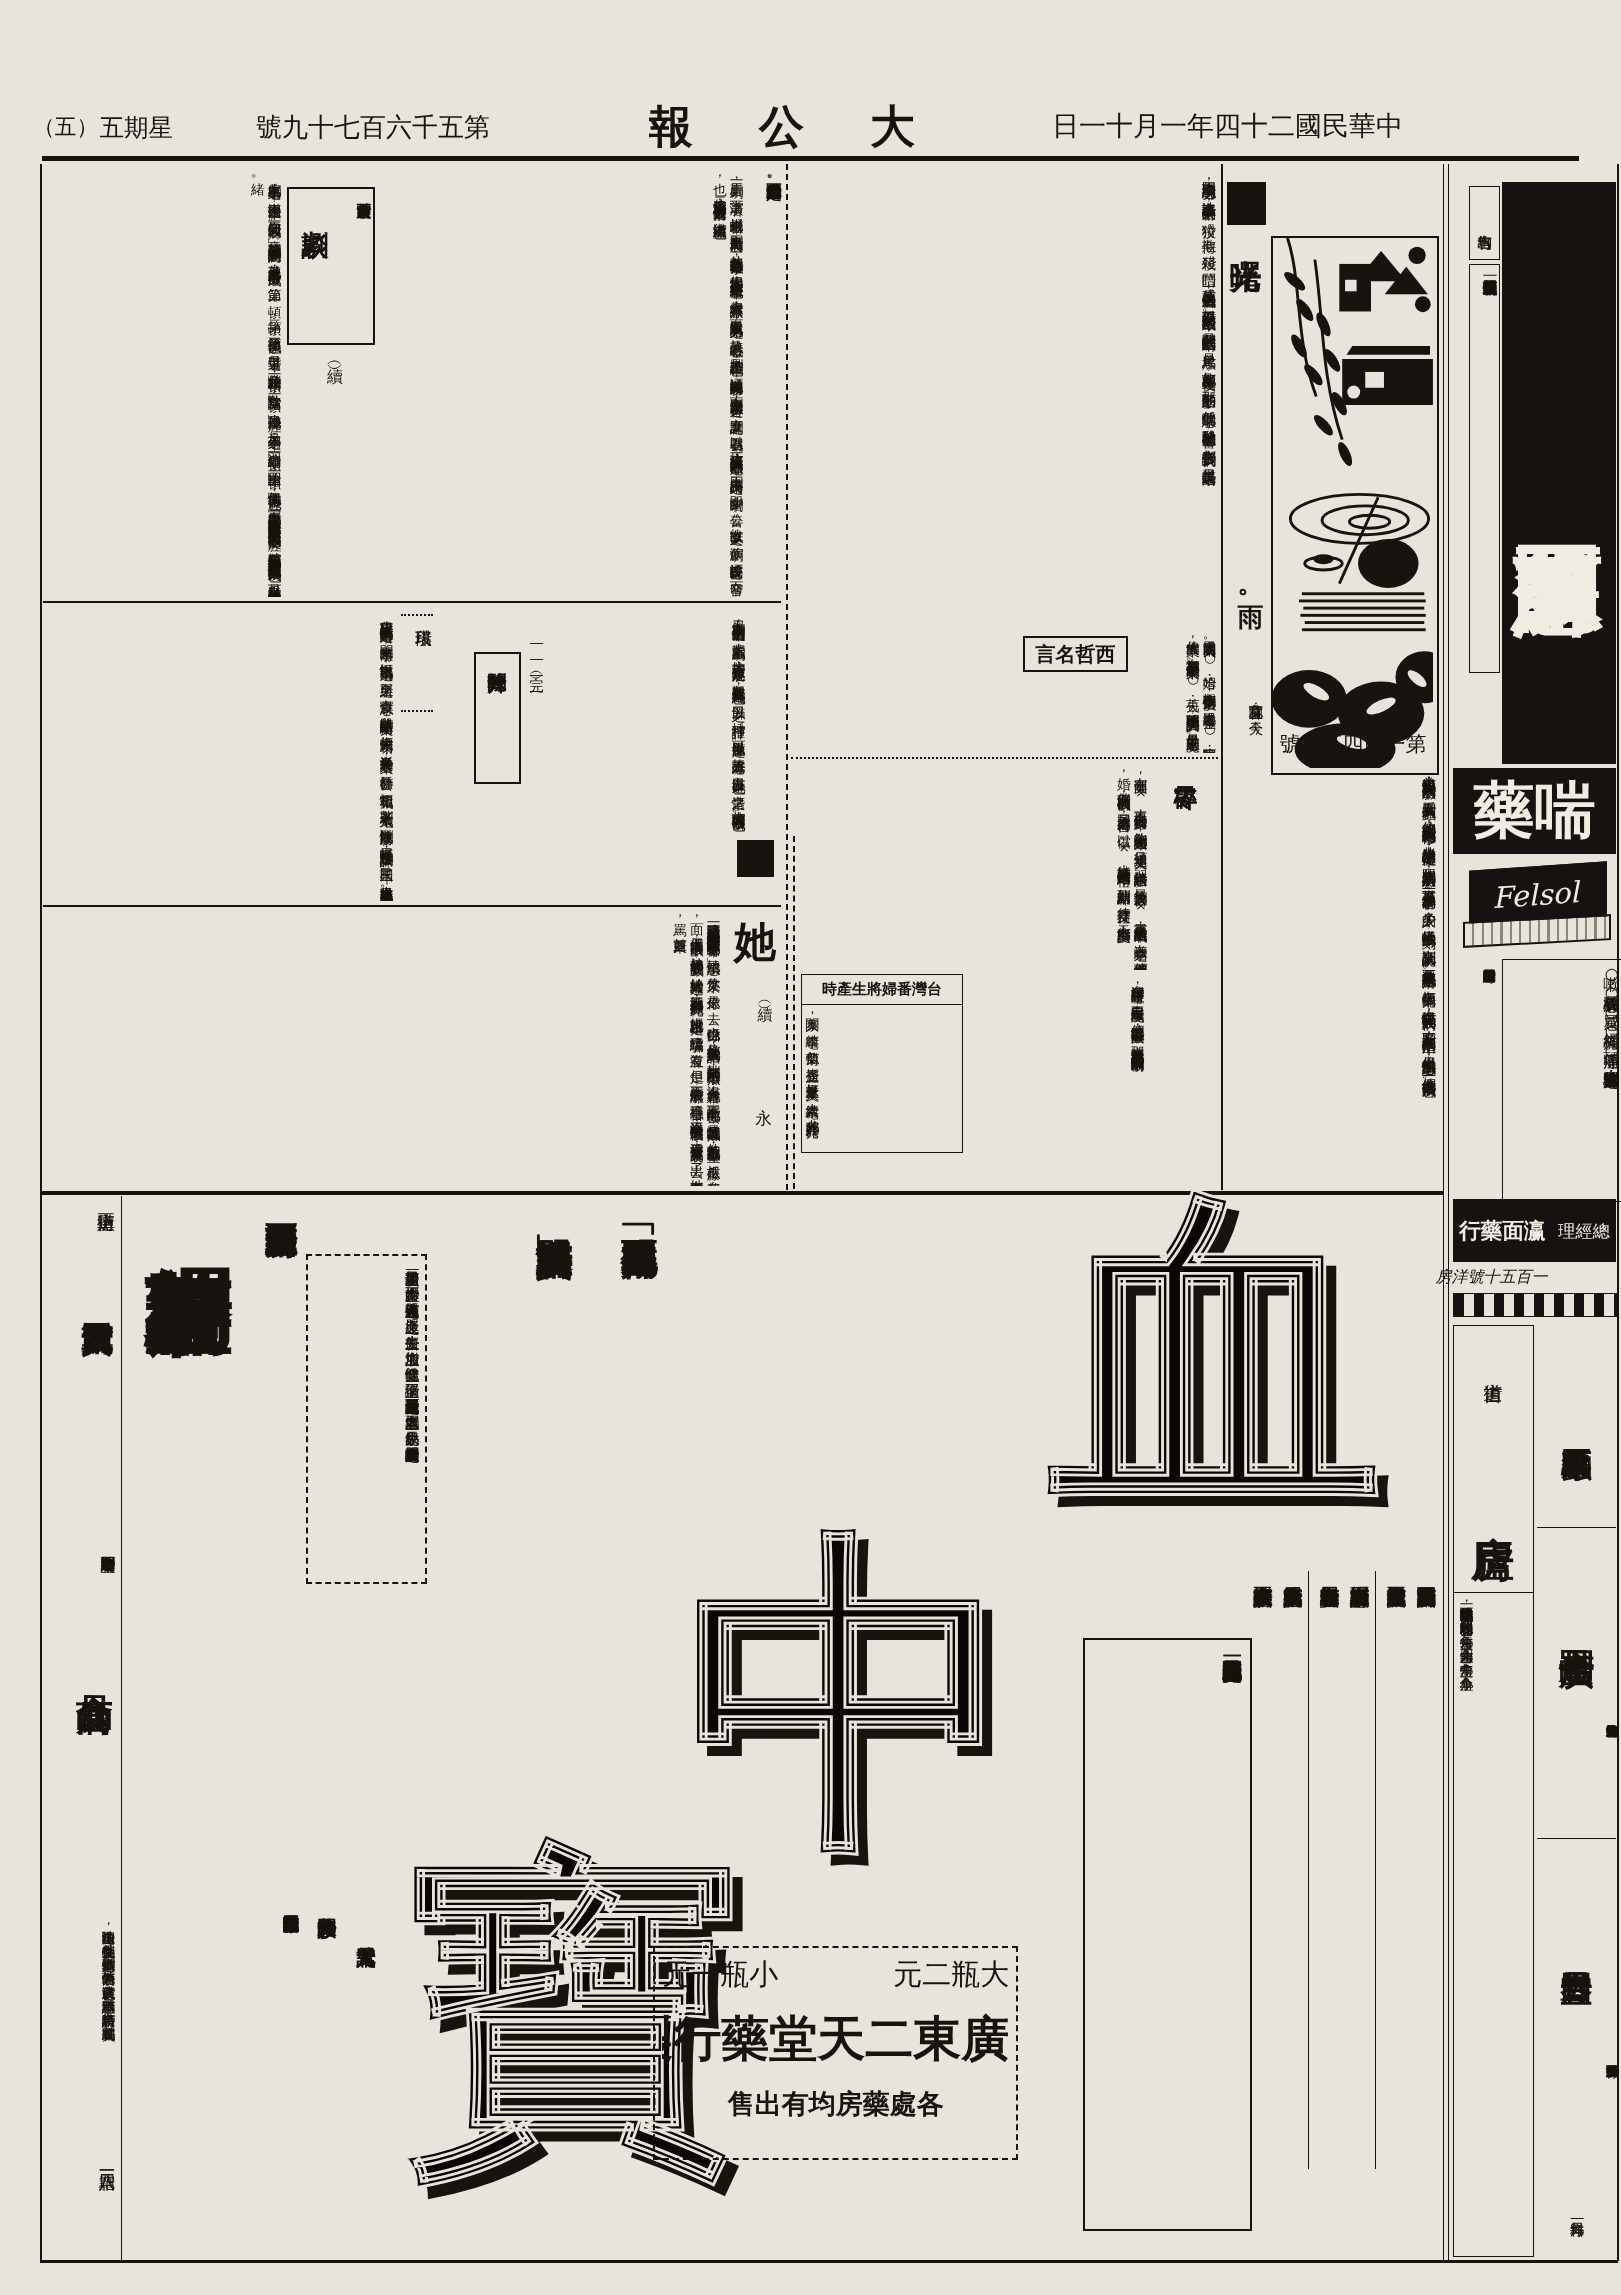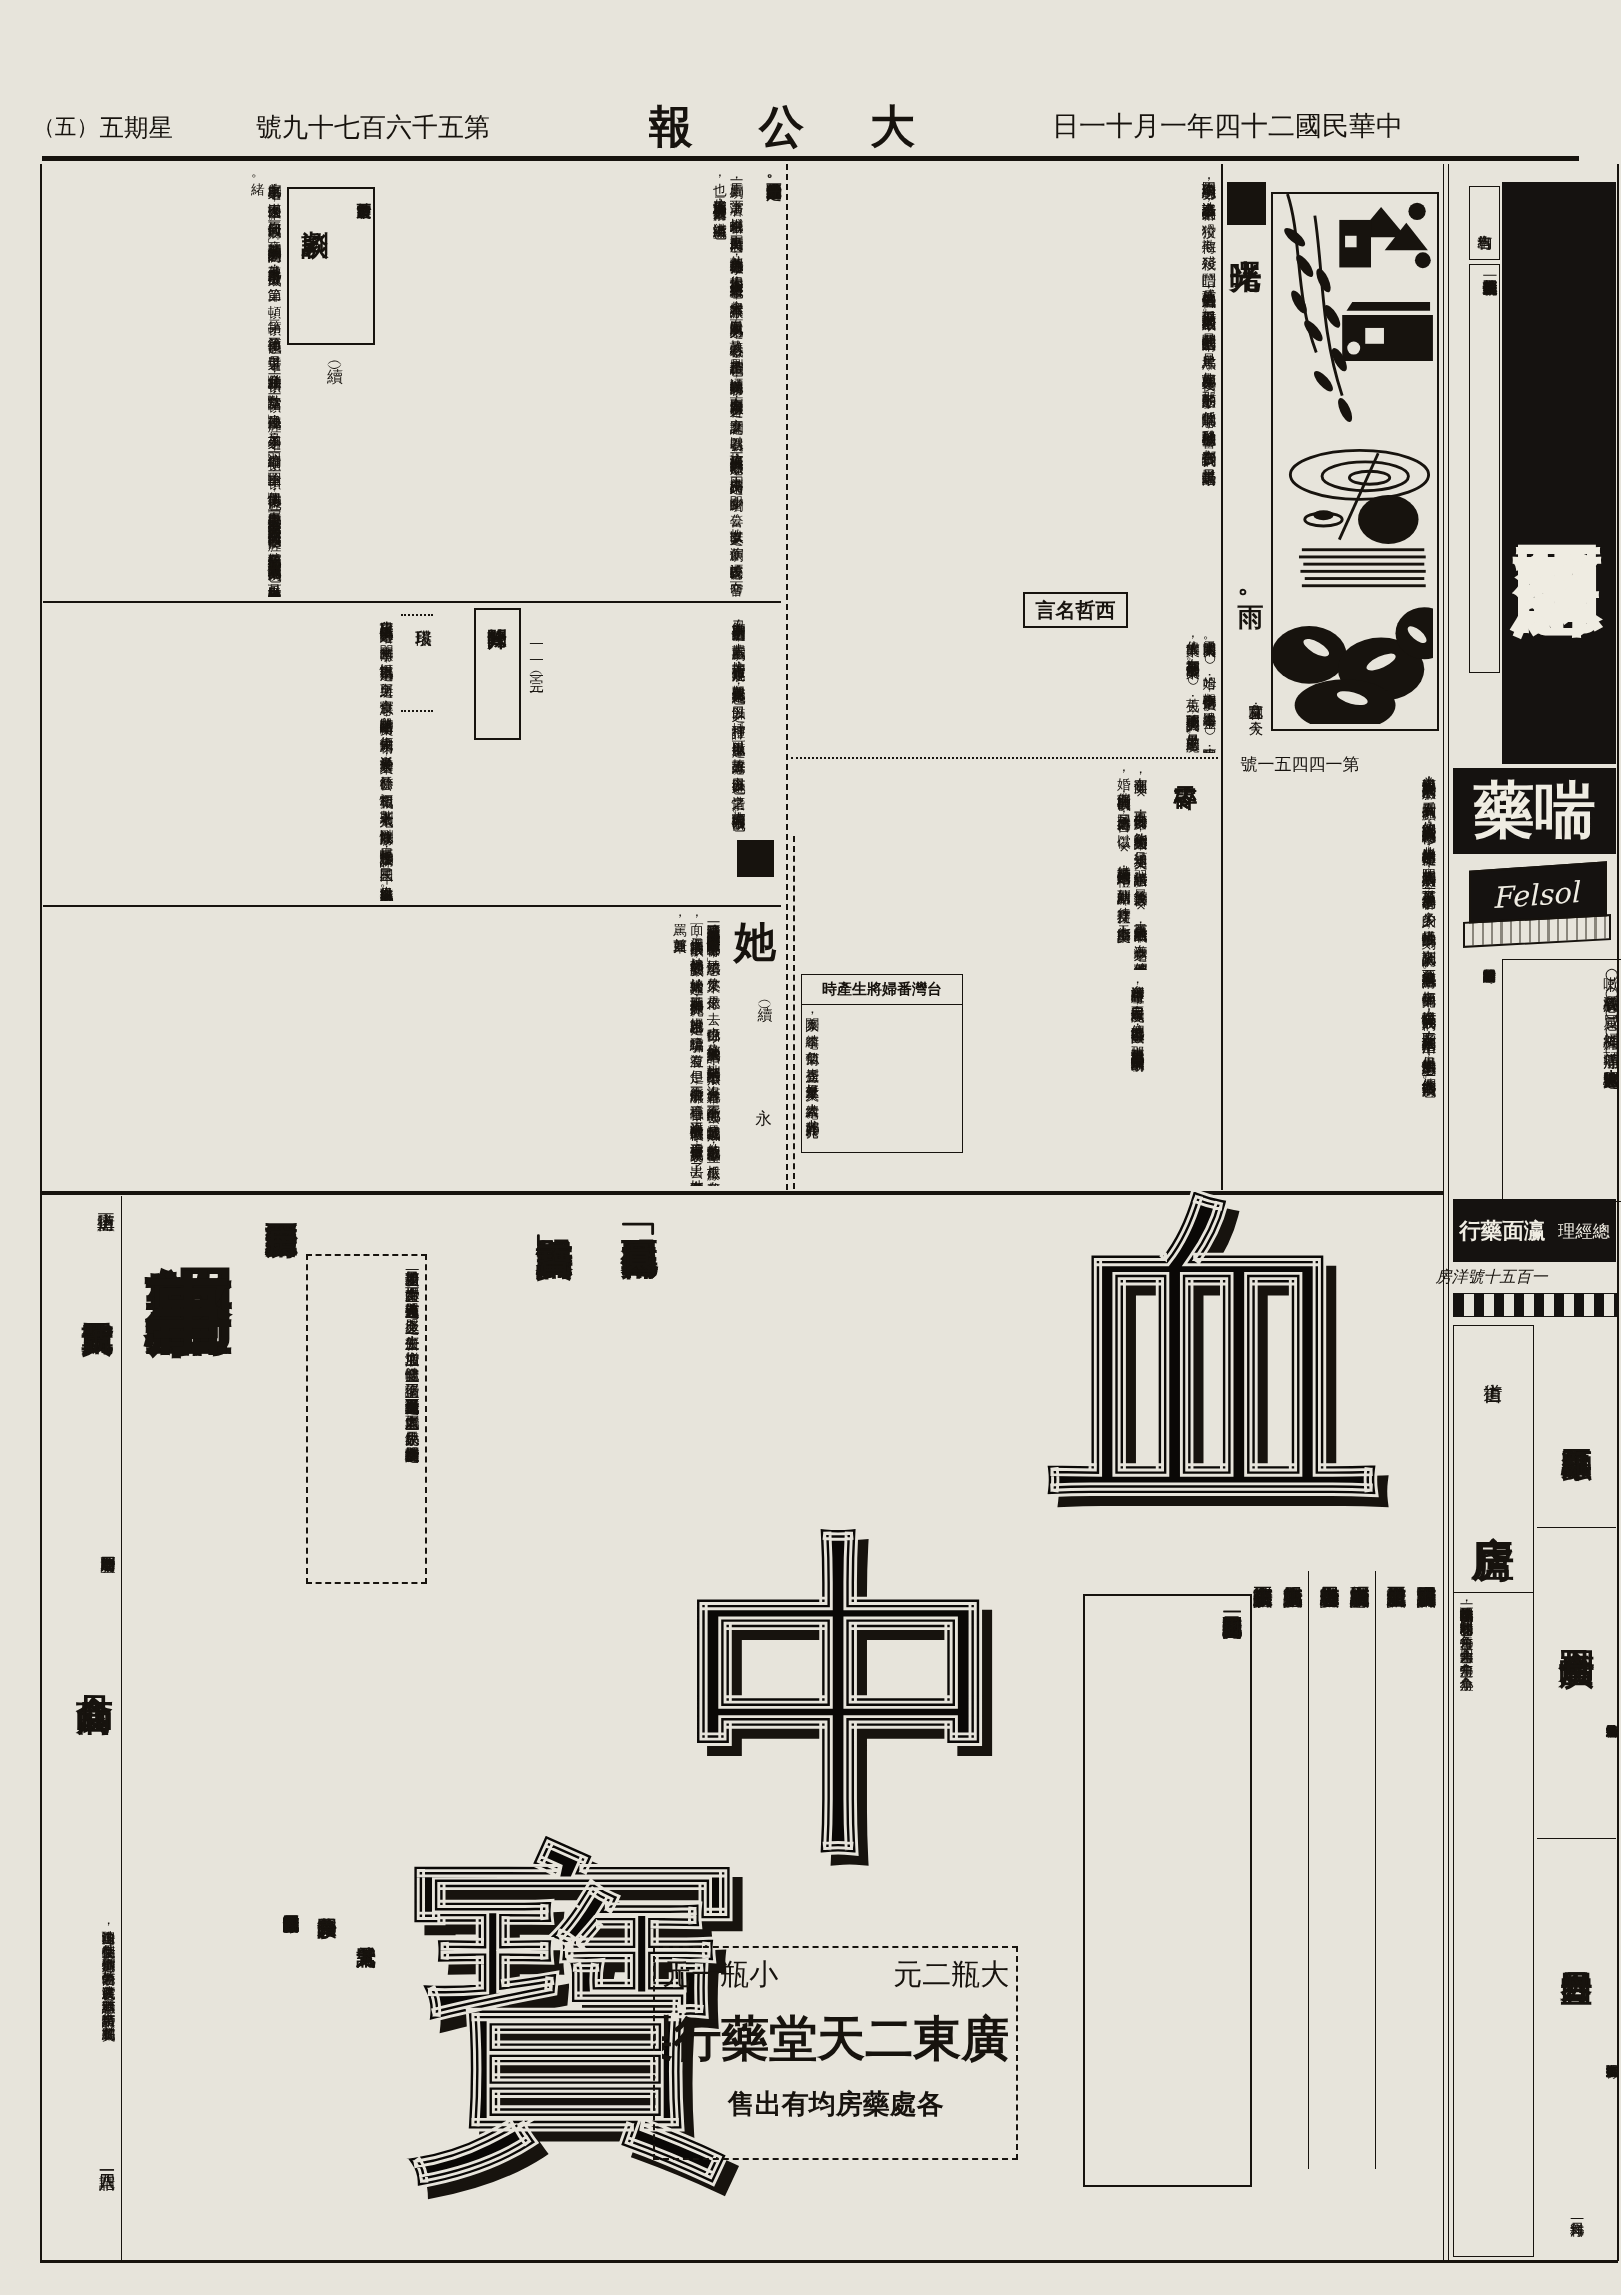--- a/index.html
+++ b/index.html
@@ -7,21 +7,21 @@
     position:relative; width:1622px; height:2295px;
     background:#e7e4db; color:#17130e;
     font-family:"DejaVu Serif", serif;
     overflow:hidden;
   }
   .abs { position:absolute; }
   .v { writing-mode:vertical-rl; text-orientation:upright; line-height:1.22; overflow:hidden; }
   .rtl { direction:rtl; unicode-bidi:bidi-override; white-space:nowrap; overflow:hidden; }
   .bold { font-weight:bold; }
   .box2 { border:1.4px solid #17130e; }
-  .box3 { border:2.2px solid #17130e; }
+  .box3 { border:2.2px solid #17130e;margin-top:44px; }
   .boxd { border:2.2px double #17130e; }
   .dash { border:2.2px dashed #17130e; }
   .rule { background:#17130e; }
   .blackblock { background:#151210; color:#efece2; }
   .center { display:flex; align-items:center; justify-content:center; }
   .giant {
     font-family:"DejaVu Sans", sans-serif; font-weight:bold;
     font-size:339px; line-height:1; color:#0a0806;
     -webkit-text-stroke:2.9px #e7e4db;
     text-shadow:11.5px 11.5px 0 #17130e;
@@ -111,21 +111,21 @@
         <ellipse cx="100" cy="710" rx="70" ry="36"></ellipse>
       </g>
       <g fill="#e7e4db">
         <ellipse cx="60" cy="630" rx="20" ry="8" transform="rotate(30 60 630)"></ellipse>
         <ellipse cx="150" cy="650" rx="22" ry="8" transform="rotate(-25 150 650)"></ellipse>
         <ellipse cx="110" cy="700" rx="22" ry="8" transform="rotate(15 110 700)"></ellipse>
         <ellipse cx="200" cy="612" rx="16" ry="7" transform="rotate(40 200 612)"></ellipse>
       </g>
     </svg>
   </div>
-  <div class="abs rtl center" style="left:1218px;top:731px;width:164px;height:26px;font-size:17px;margin-top:20px;">第一四四五一號</div>
+  <div class="abs rtl center" style="left:1271px;top:731px;width:164px;height:26px;font-size:21px;">第一四四五一號</div>
 
   <div class="abs v txt20" style="left:1227px;top:765px;width:210px;height:421px;">也曾有人燃起火柴照耀人們的臉，看看別人的顏色，他的行止將以別人的顏色為轉移，火柴光線的生命是短促，因此想看清別人的臉，並不是一件頂容易的事，多少的人，犧牲畢生的時刻，在認別人的臉，至死還沒有將他認清。在短促的光中，也有忙忙碌碌化妝的人們，不願意在別人的指示下生活，但是人生無情的悲劇，他們一人飾演幾個角色。</div>
 
   <div class="abs v txt20" style="left:793px;top:170px;width:424px;height:417px;">因為環境的惡劣，造出許多不幸的苦果，狡猾，欺侮，殘殺，暗鬥，成為一種普遍的風氣，似乎不足顯示人類的威嚴。暴開我們的眼睛，是一片烏黑，如南北極之長夜，那顫動的影子，低聲的喘息，移動器械的聲響，都在告訴我們，是黑暗裏活動。</div>
 
   <div class="abs box3 rtl center bold" style="left:1023px;top:592px;width:101px;height:32px;font-size:20px;">西哲名言</div>
   <div class="abs v txt" style="left:829px;top:630px;width:389px;height:123px;">天勝過明天兩天。○哈姆：觀察事物之習慣，勝過年進千金。○喀來爾：偉大的事業，在初期都是不可能的事業。○苞夫：彼聰明而不誠實的人，是世界上的惡魔。</div>
 
   <div class="abs" style="left:791px;top:757px;width:427px;height:0;border-top:2.2px dotted #17130e;"></div>
 

